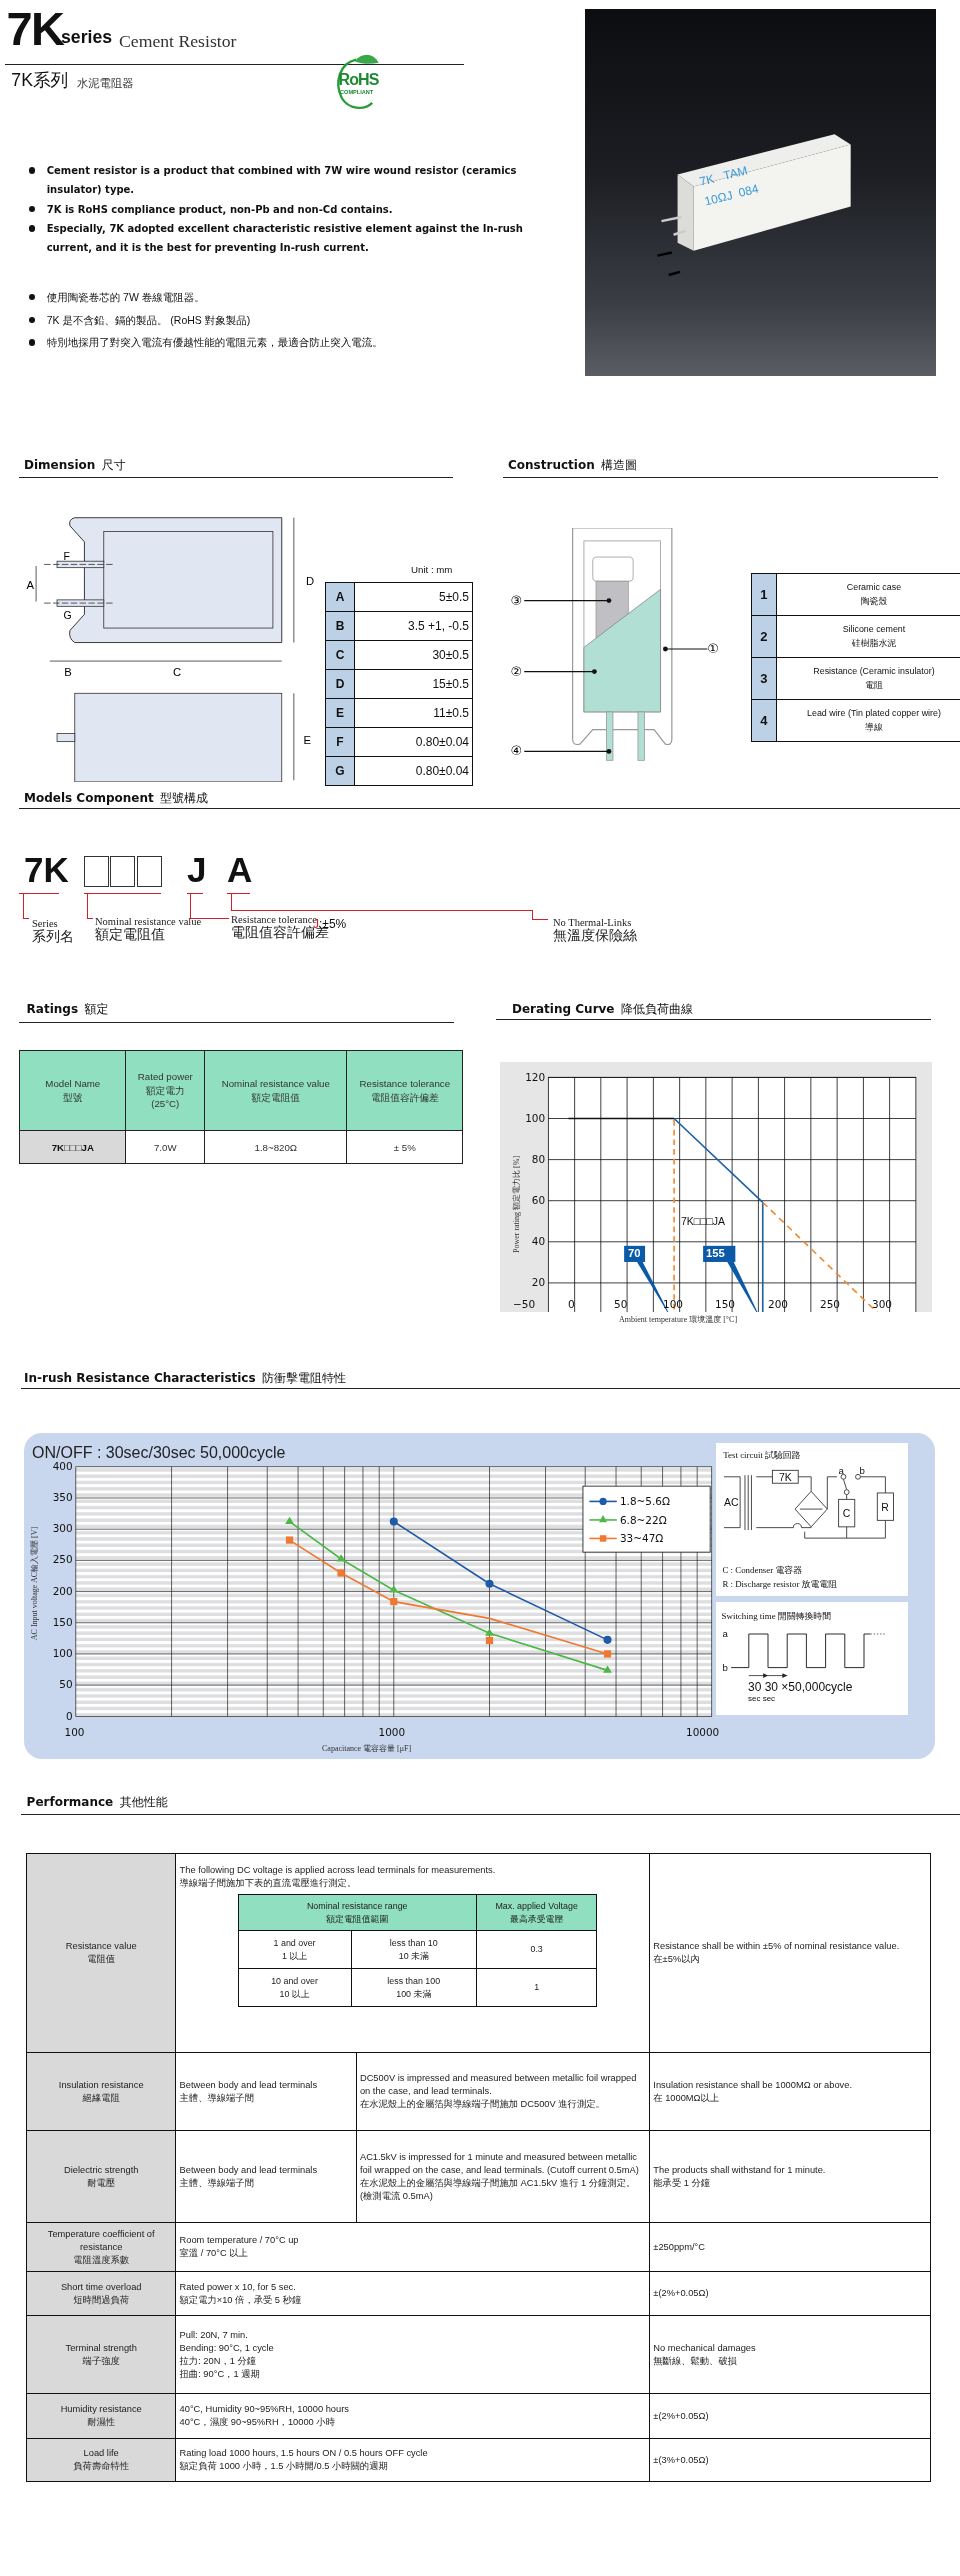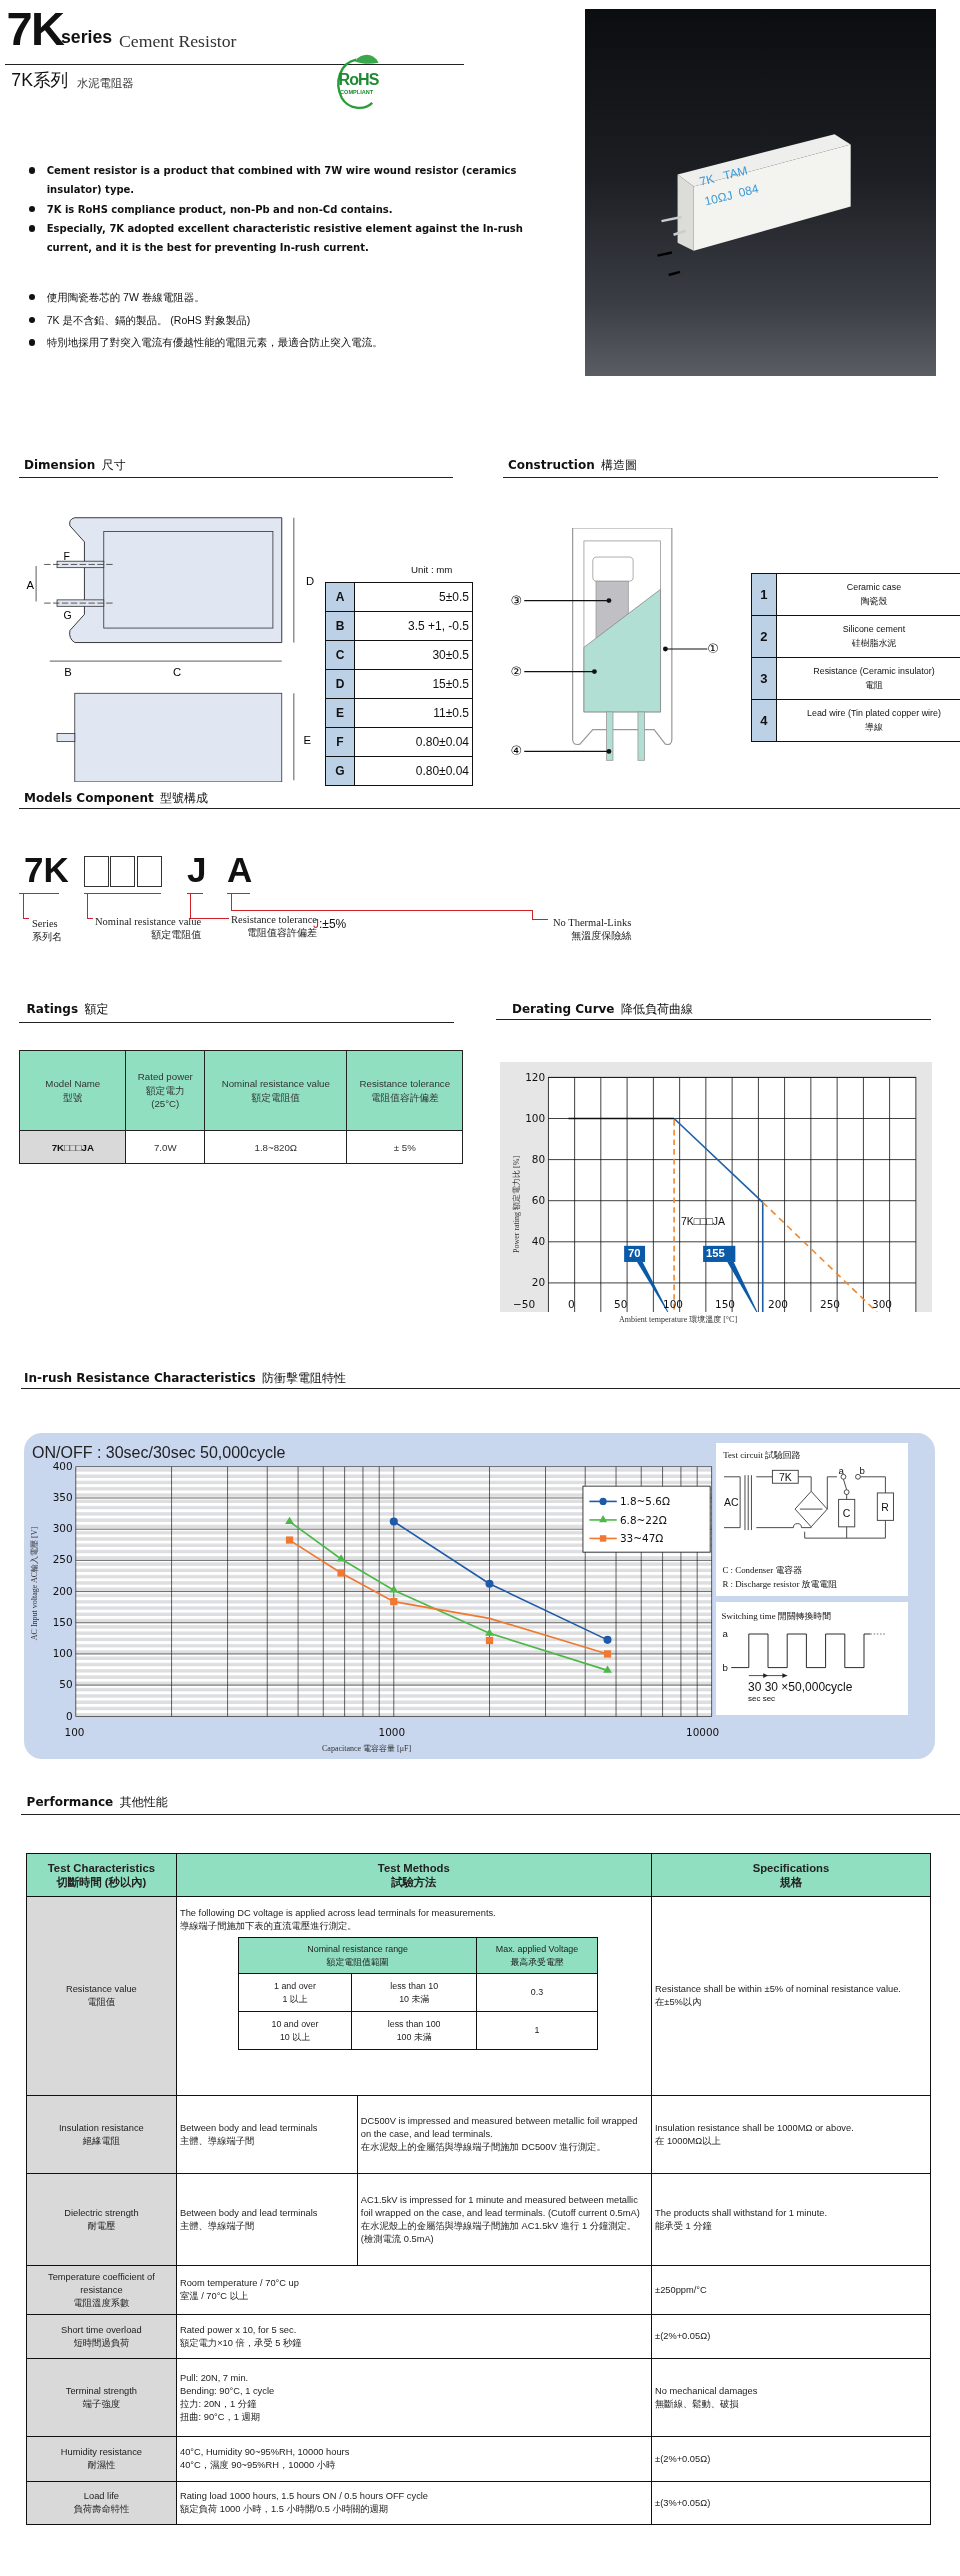--- a/index.html
+++ b/index.html
@@ -30,21 +30,21 @@
   .unit{left:411px;top:564px;font-size:9.7px;}
   .contab{left:751px;top:573px;}
   .contab td{border:1.2px solid #111;font-size:8.9px;}
   .contab td.k{background:#bcd0e6;width:22.6px;text-align:center;font-weight:bold;font-size:13px;}
   .contab td.v{width:176px;height:39px;padding-left:12px;line-height:13.7px;text-align:center;}
   
   .mc-big{font-size:35px;font-weight:bold;top:850px;}
   .mc-box{position:absolute;top:856px;width:22.6px;height:29px;border:0.8px solid #333;}
   .redl{position:absolute;background:#d0202a;}
   .mc-lbl{position:absolute;font-family:"Liberation Serif",serif;font-size:10.5px;line-height:13px;color:#222;}
-  .mc-lbl .cn{font-family:"DejaVu Sans",sans-serif;font-size:10px;text-align:right;}
+  .mc-lbl .cn{font-family:"DejaVu Sans",sans-serif;font-size:14px;}
   
   .rtab{left:19.3px;top:1050px;}
   .rtab td{border:1.2px solid #222;text-align:center;font-size:9.7px;color:#333;}
   .rtab tr.h td{background:#8fdfc0;height:77px;line-height:13.7px;}
   .rtab tr.d td{height:30px;}
   
   .ptab{left:26px;top:1853px;width:905px;}
   .ptab td{border:1.6px solid #111;font-size:9.3px;color:#222;vertical-align:middle;line-height:13px;padding:0 3.2px;}
   .ptab tr.h td{background:#8fdfc0;text-align:center;font-weight:bold;font-size:11.3px;line-height:14.5px;height:42px;}
   .ptab td.c1{background:#d9d9d9;text-align:center;width:142px;}
@@ -489,34 +489,20 @@
     </svg>
     <div class="abs" style="left:32px;top:78px;font-size:12px;">30 30 ×50,000cycle</div>
     <div class="abs" style="left:32px;top:92px;font-size:8px;">sec sec</div>
   </div>
 </div>
 
 <div class="sec-title" style="left:26.6px;top:1794px;"><span>Performance</span><span class="cn">其他性能</span></div>
 <div class="rule" style="left:21px;top:1814px;width:940px;"></div>
 <table class="abs ptab">
   <tbody>
-      <tr class="h">
-    <td style="width:142px;">
-          <div>Test Characteristics</div>
-          <div>切斷時間 (秒以內)</div>
-        </td>
-    <td colspan="2">
-          <div>Test Methods</div>
-          <div>試驗方法</div>
-        </td>
-    <td style="width:271px;">
-          <div>Specifications</div>
-          <div>規格</div>
-        </td>
-  </tr>
   <tr style="height:199px;">
     <td class="c1">
           <div>Resistance value</div>
           <div>電阻值</div>
         </td>
     <td colspan="2" style="vertical-align:top;padding-top:9.7px;">
       <div>The following DC voltage is applied across lead terminals for measurements.</div>
       <div>導線端子間施加下表的直流電壓進行測定。</div>
       <table class="inner">
         <tbody>

